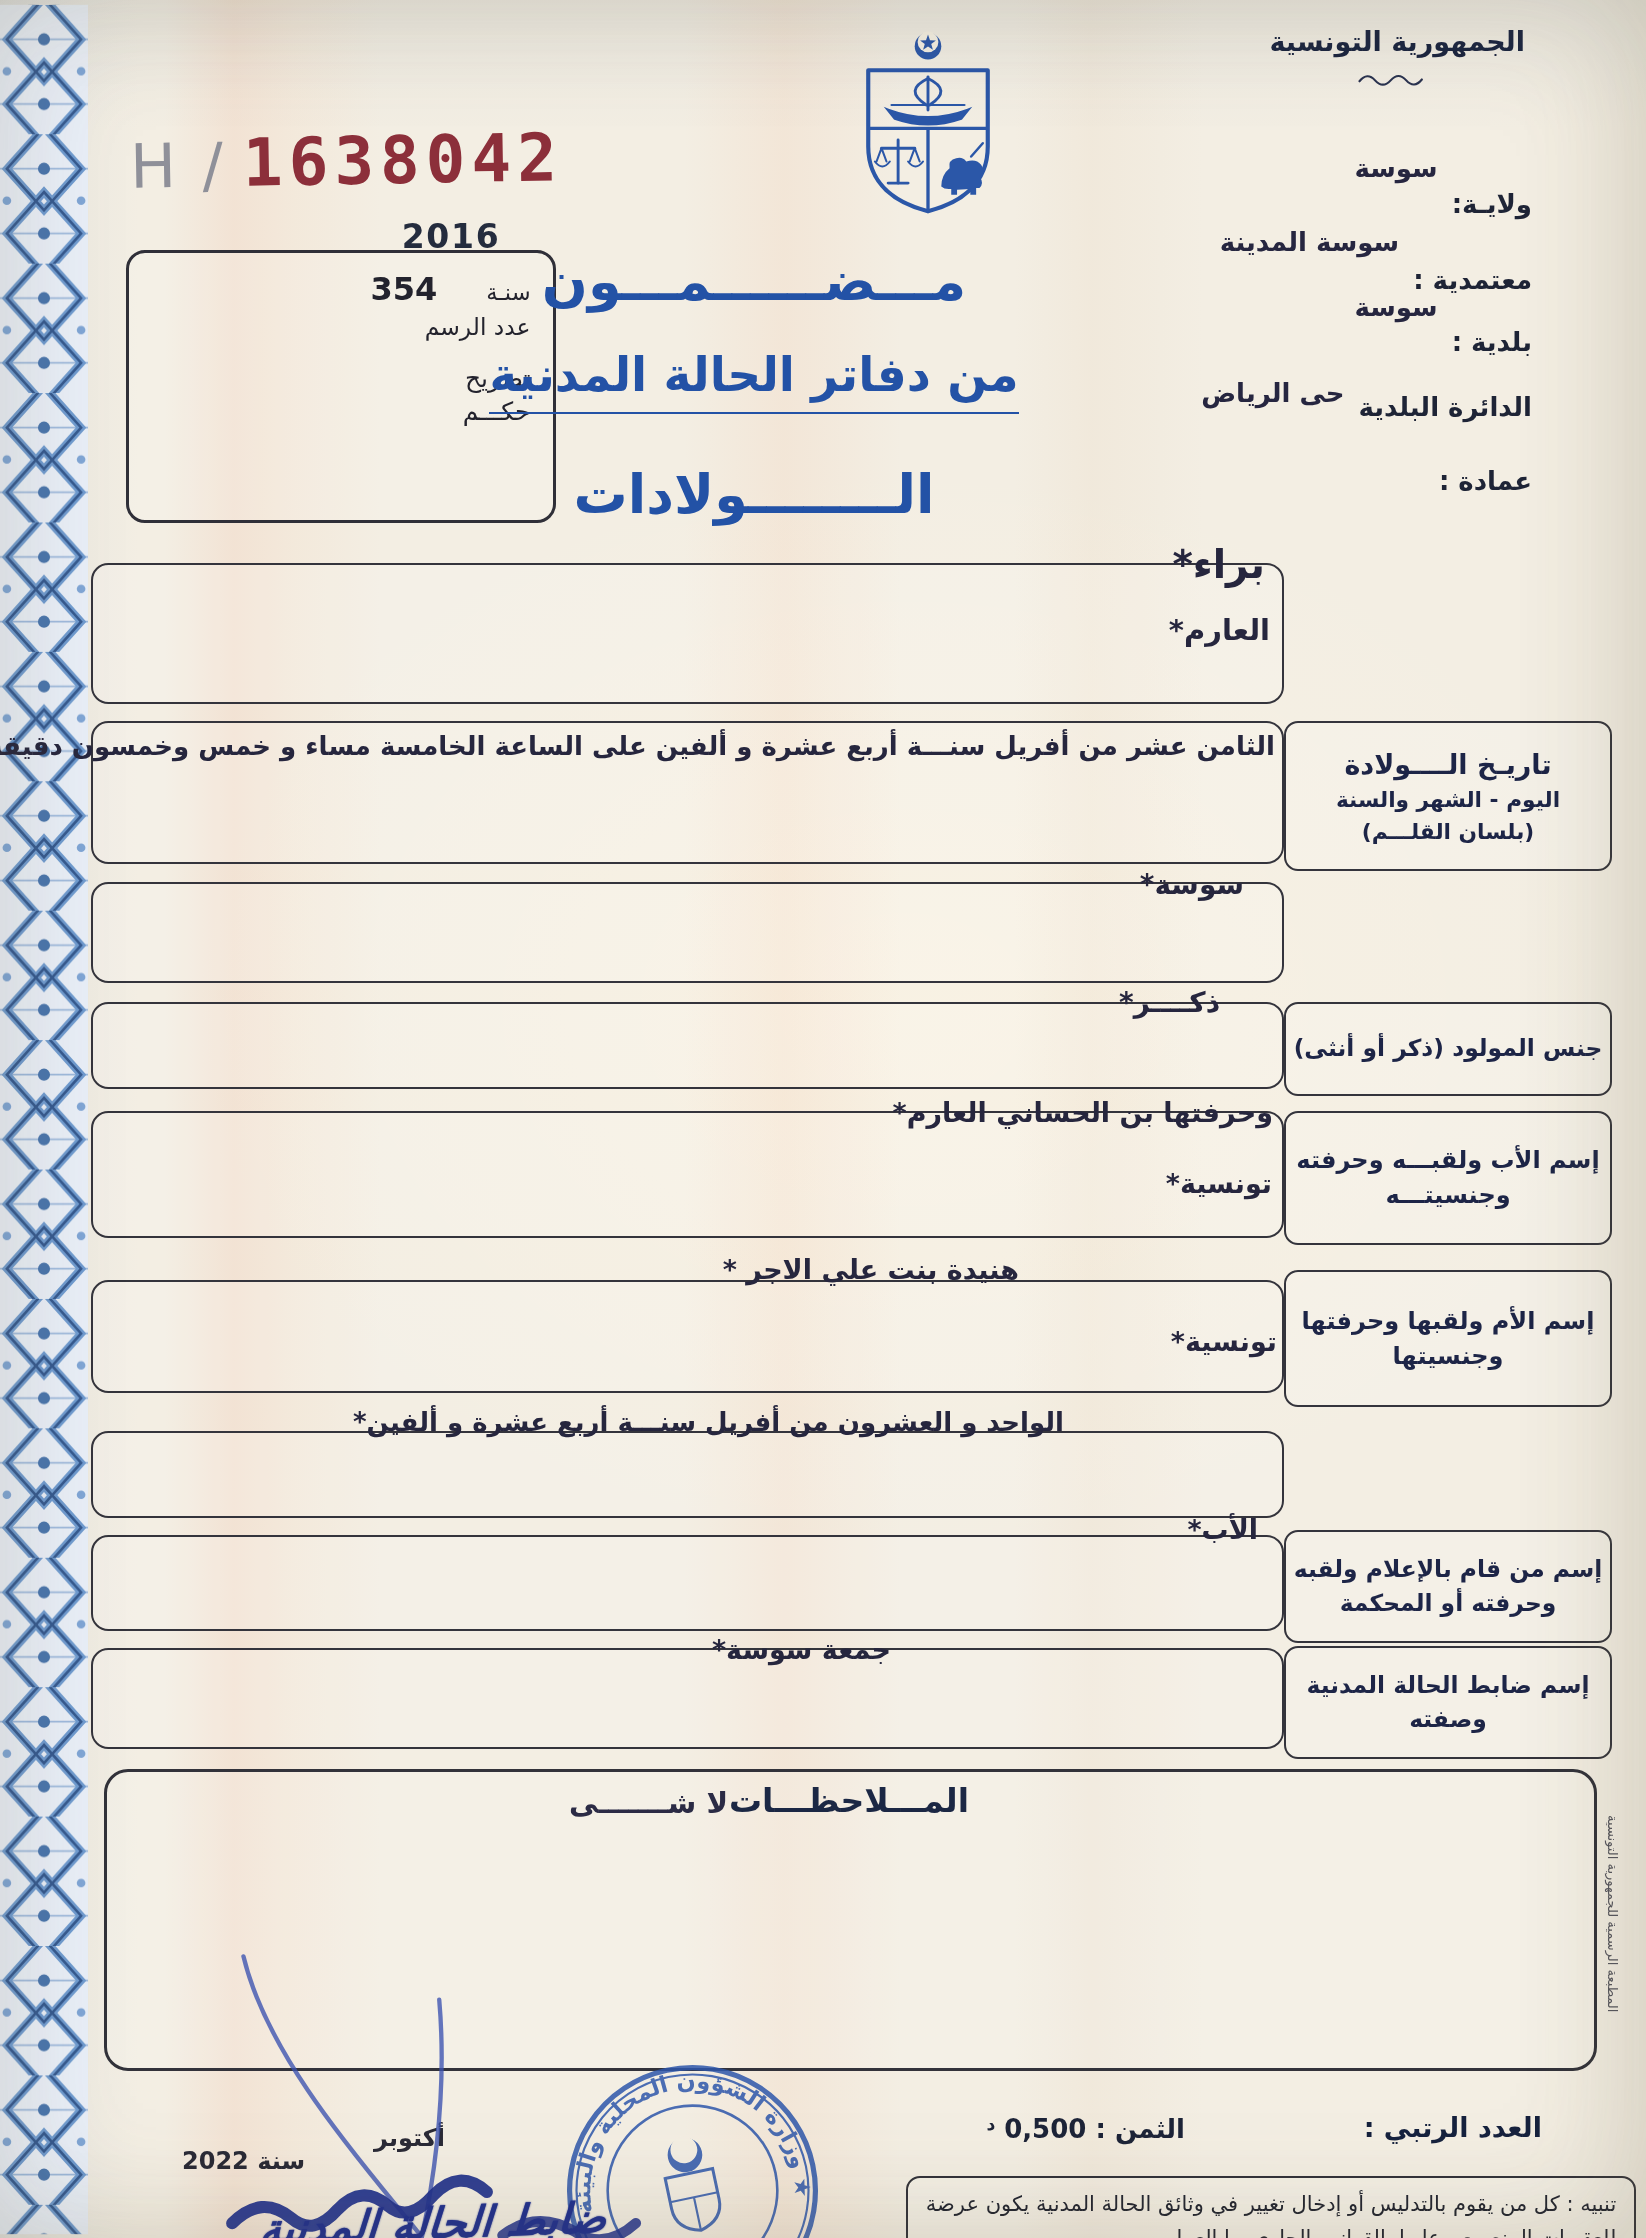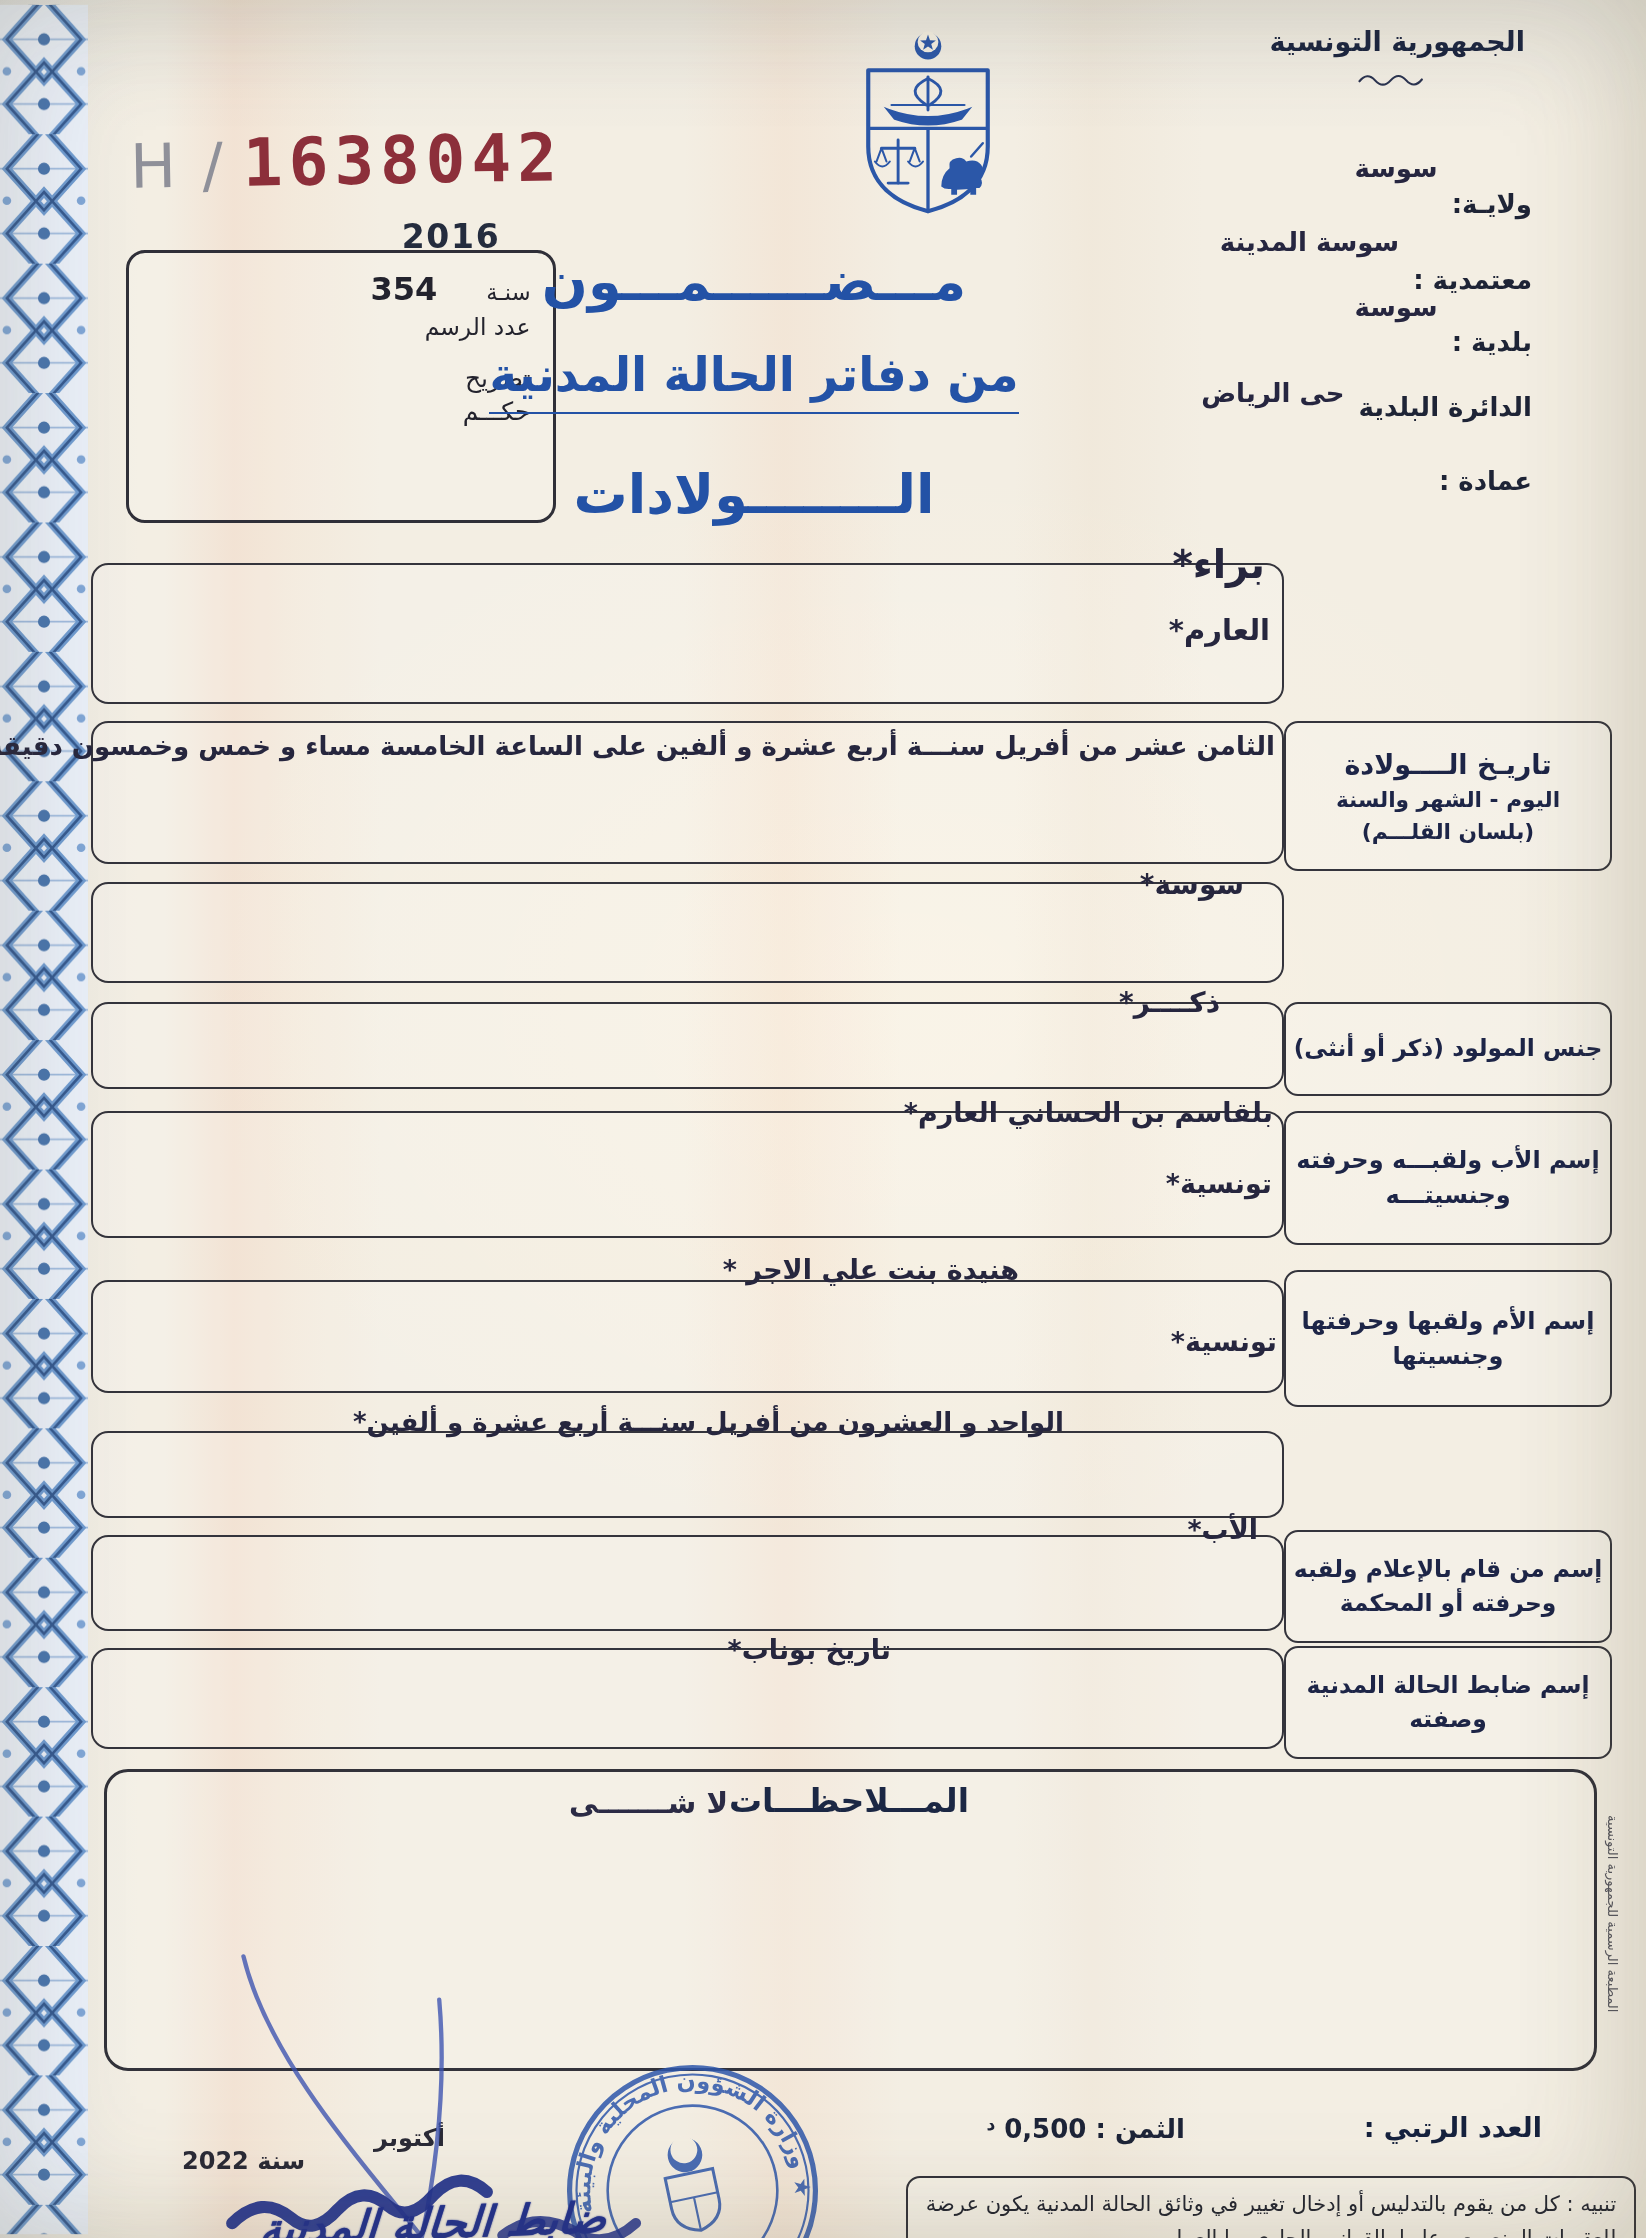--- a/index.html
+++ b/index.html
@@ -146,21 +146,21 @@
   <div class="lbox" style="top:1002px;height:83px">
     <div style="font-size:23.4px">جنس المولود (ذكر أو أنثى)</div>
   </div>
   <div class="val" style="top:986px;right:426px;font-size:28px">ذكــــر*</div>
 
   <div class="cbox" style="top:1111px;height:123px"></div>
   <div class="lbox" style="top:1111px;height:123px">
     <div style="font-size:24px">إسم الأب ولقبـــه وحرفته</div>
     <div style="font-size:24px">وجنسيتـــه</div>
   </div>
-  <div class="val" style="top:1097px;right:373px;font-size:27px">بلقاسم بن الحساني العارم*</div>
+  <div class="val" style="top:1097px;right:373px;font-size:27px">وحرفتها بن الحساني العارم*</div>
   <div class="val" style="top:1168px;right:374px;font-size:27px">تونسية*</div>
 
   <div class="cbox" style="top:1280px;height:109px"></div>
   <div class="lbox" style="top:1270px;height:126px">
     <div style="font-size:24px">إسم الأم ولقبها وحرفتها</div>
     <div style="font-size:24px">وجنسيتها</div>
   </div>
   <div class="val" style="top:1254px;right:627px;font-size:27px">هنيدة بنت علي الاجر *</div>
   <div class="val" style="top:1326px;right:369px;font-size:27px">تونسية*</div>
 
@@ -172,21 +172,21 @@
     <div style="font-size:23.4px">إسم من قام بالإعلام ولقبه</div>
     <div style="font-size:23.4px">وحرفته أو المحكمة</div>
   </div>
   <div class="val" style="top:1514px;right:388px;font-size:27px">الأب*</div>
 
   <div class="cbox" style="top:1648px;height:97px"></div>
   <div class="lbox" style="top:1646px;height:102px">
     <div style="font-size:23.4px">إسم ضابط الحالة المدنية</div>
     <div style="font-size:23.4px">وصفته</div>
   </div>
-  <div class="val" style="top:1634px;right:755px;font-size:27px">تاريخ بوناب*</div>
+  <div class="val" style="top:1634px;right:755px;font-size:27px">جمعة سوسة*</div>
 
   <div class="abs" style="left:104px;top:1769px;width:1487px;height:296px;border:3px solid #32323a;border-radius:24px;background:rgba(255,255,255,.13)"></div>
   <div class="abs ar" style="right:677px;top:1781px;font-size:33px;font-weight:bold;color:#1b2744">المـــلاحظـــات</div>
   <div class="abs ar" style="right:918px;top:1786px;font-size:29px;font-weight:600;color:#2b2b45">لا شـــــــى</div>
 
   <div class="abs" style="left:1605px;top:1815px;writing-mode:vertical-rl;font-size:13px;color:#56565f;letter-spacing:0.9px">المطبعة الرسمية للجمهورية التونسية</div>
 
   <div class="abs ar" style="right:104px;top:2112px;font-size:27px;font-weight:bold;color:#16223e">العدد الرتبي :</div>
   <div class="abs" style="right:461px;top:2114px;direction:rtl;display:flex;align-items:flex-start;gap:8.7px">
     <span style="font-size:26px;font-weight:bold;color:#1d2438">الثمن : 0,500</span>

